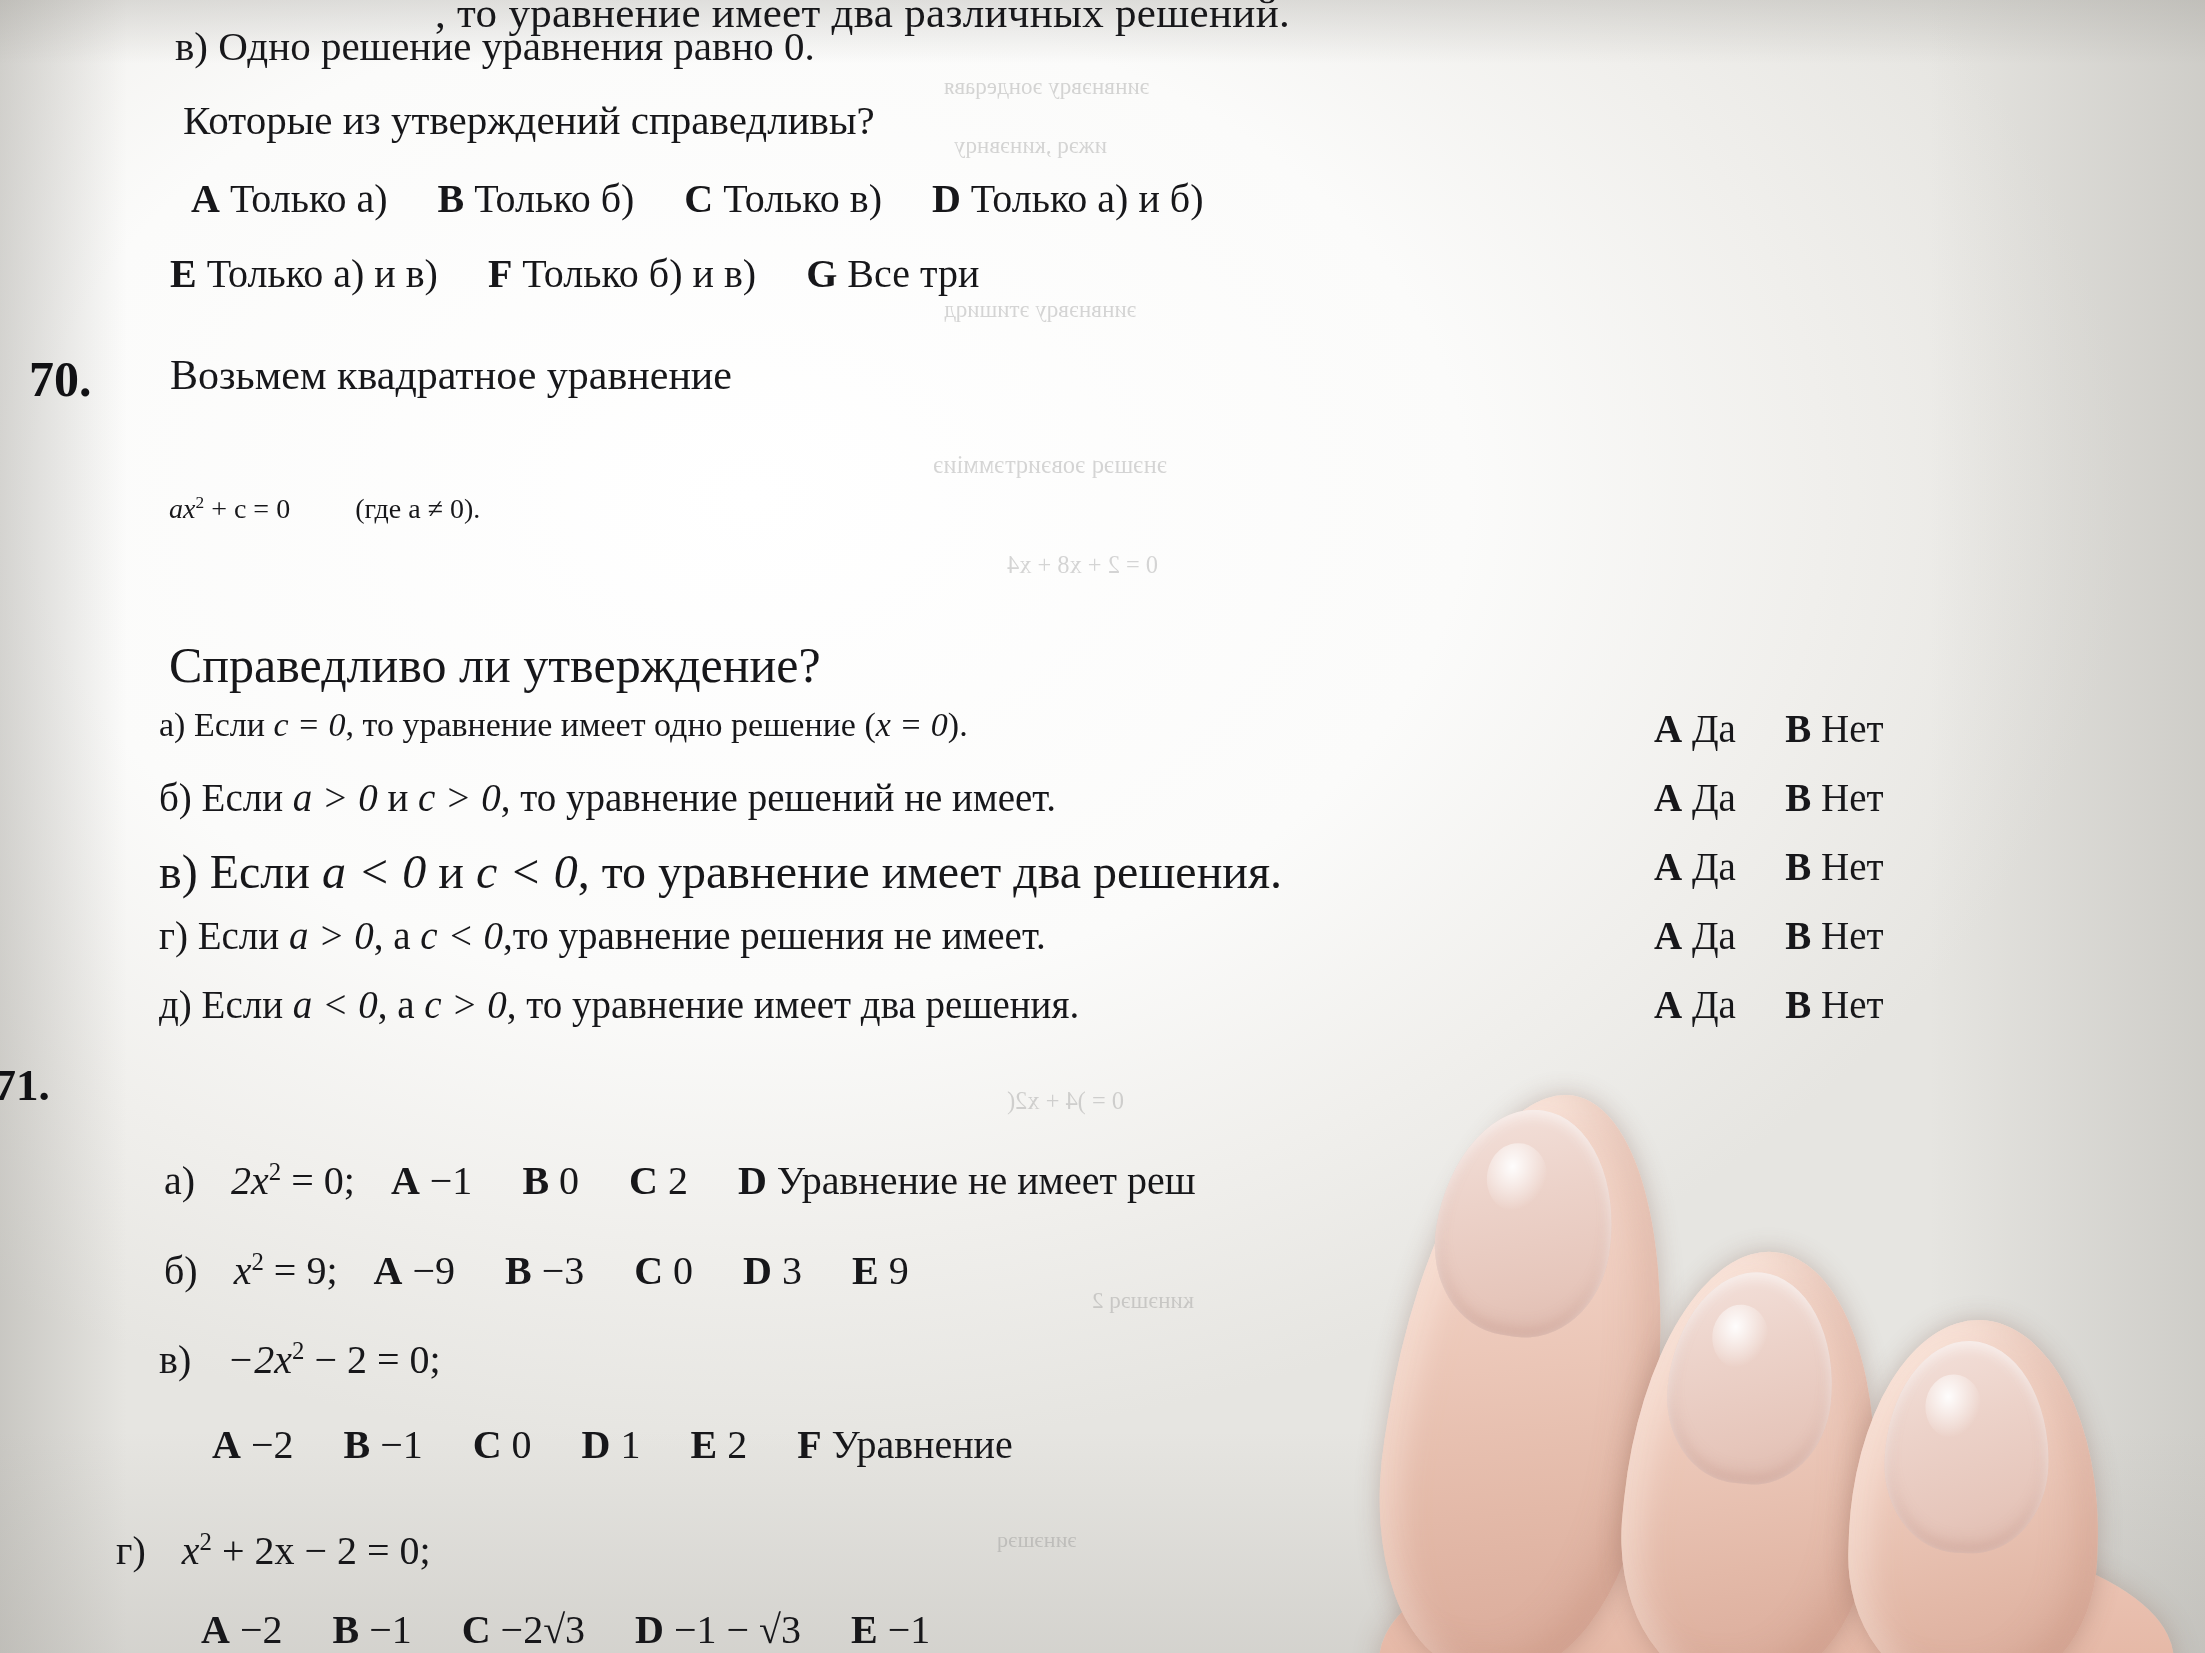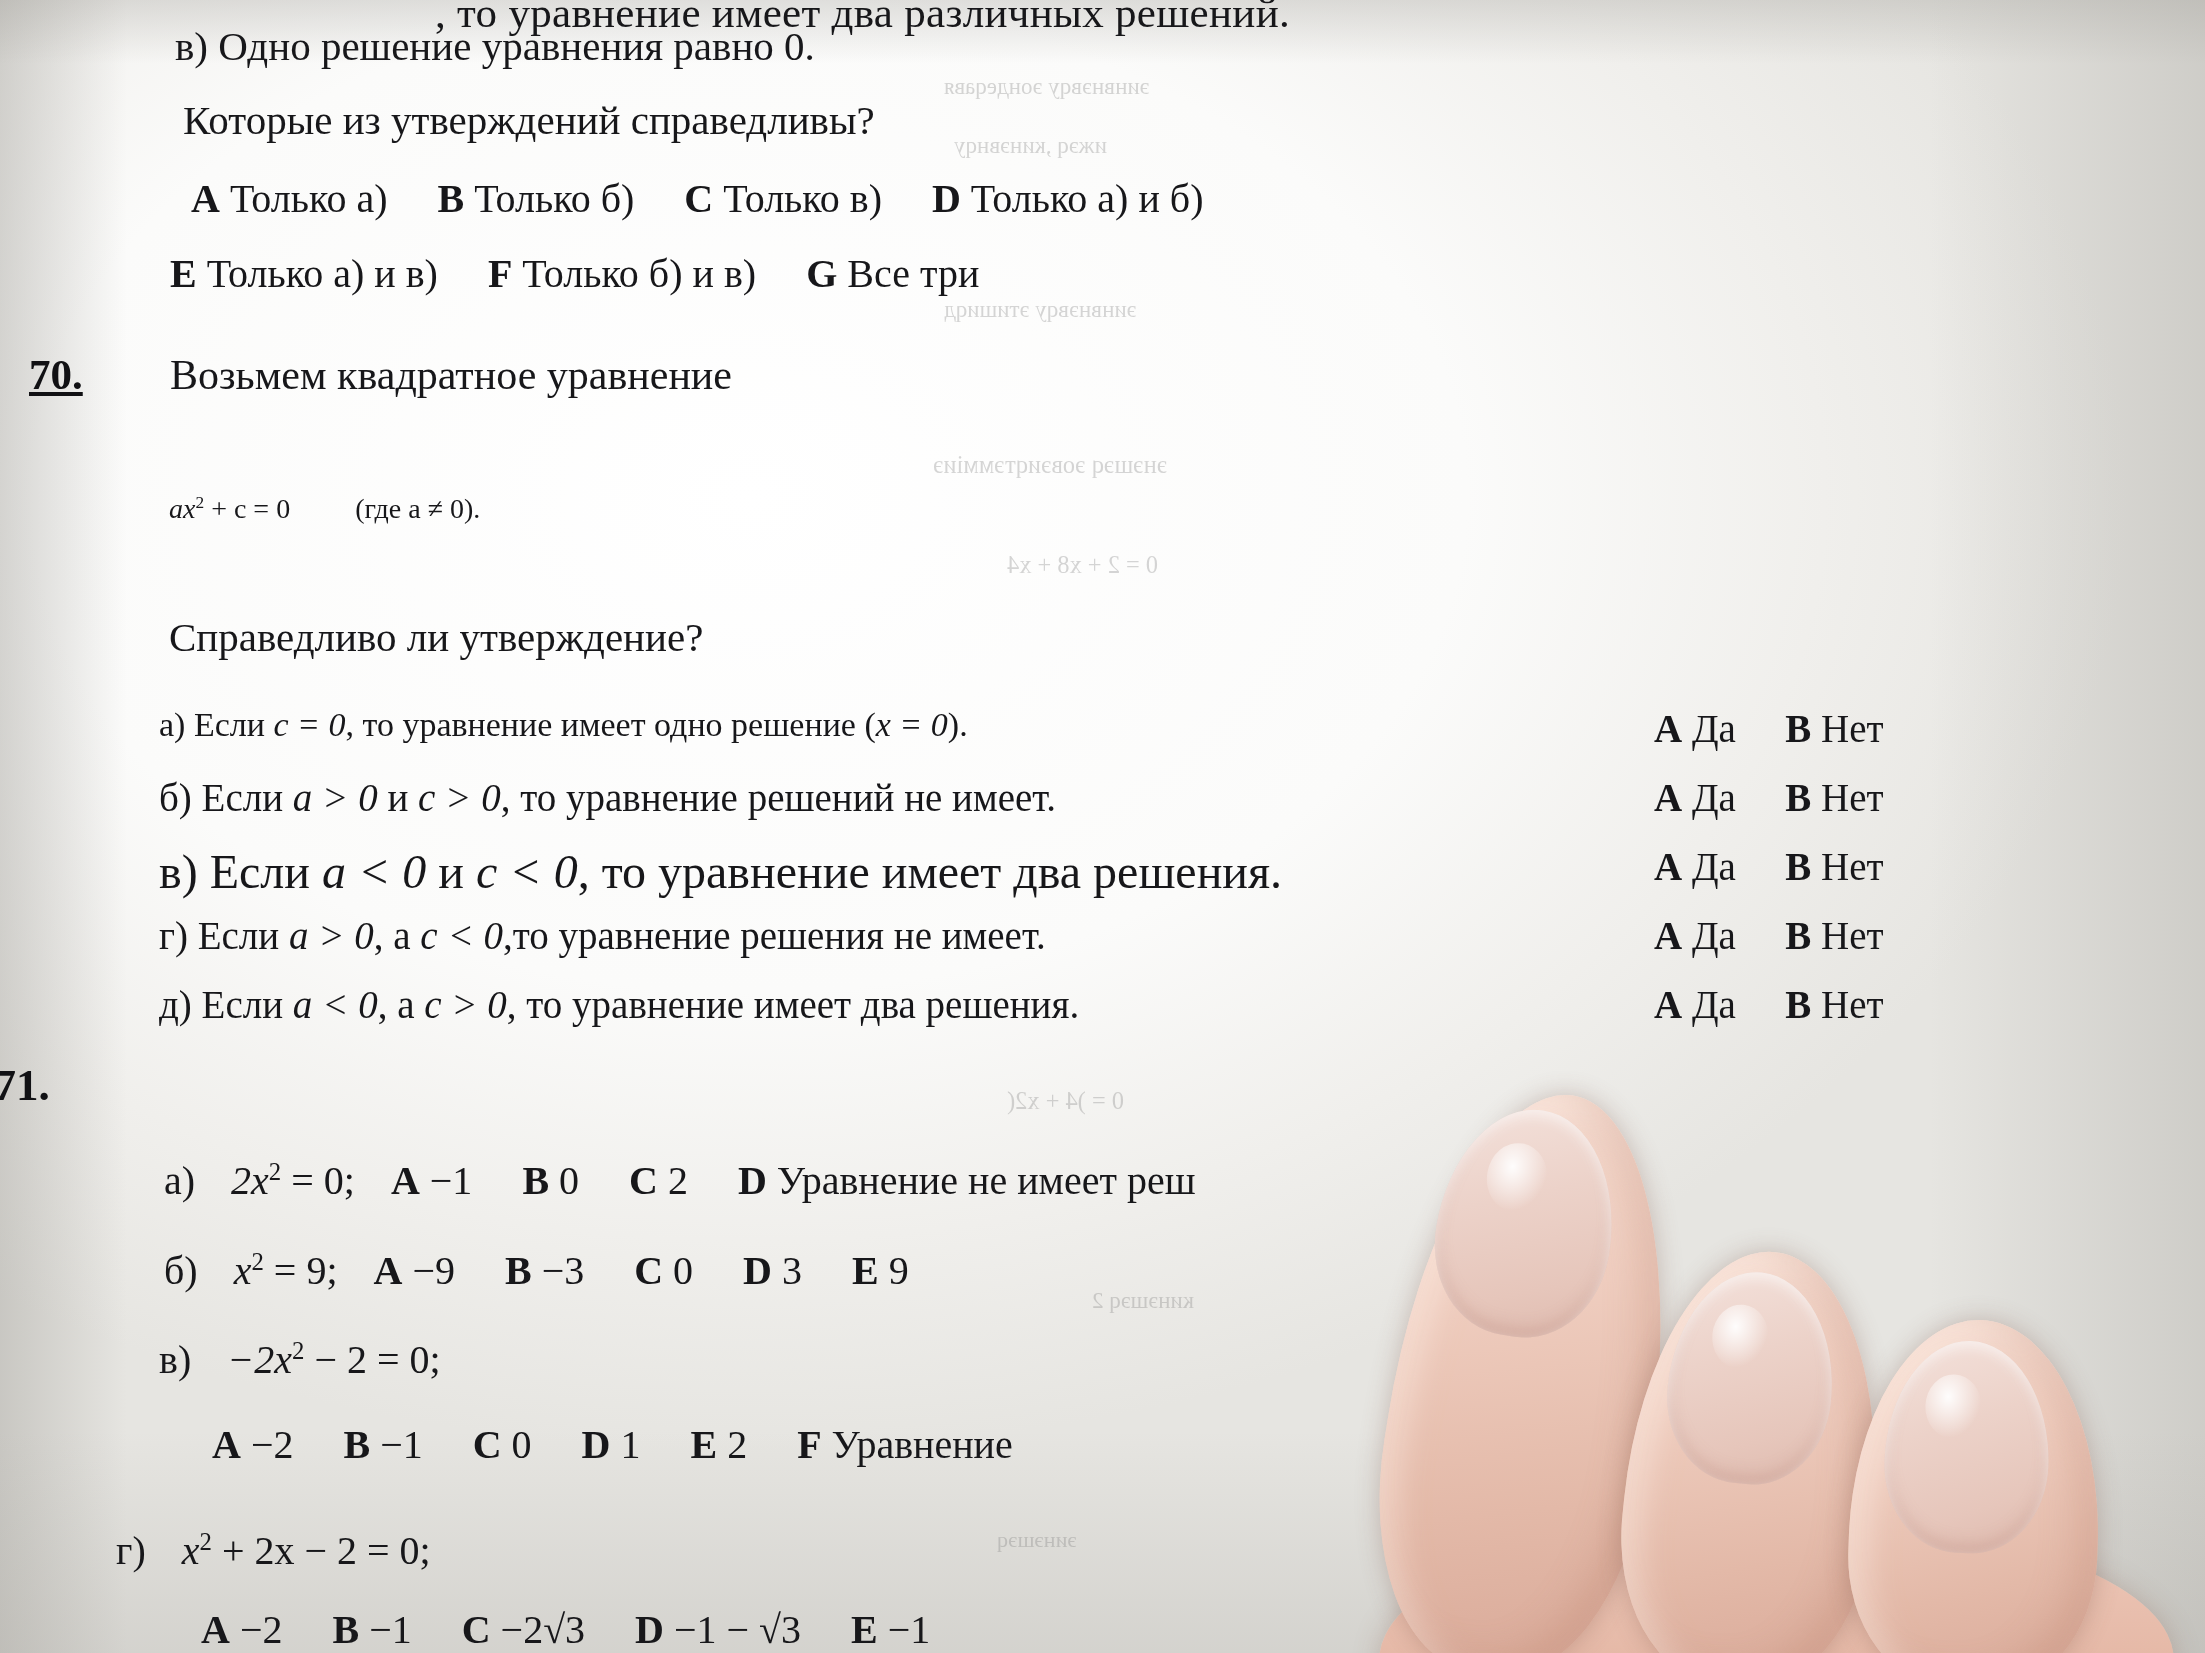--- a/index.html
+++ b/index.html
@@ -168,31 +168,31 @@
       <span class="b">E</span>
       <span>Только а) и в)</span>
       <span class="gap-m"></span>
       <span class="b">F</span>
       <span>Только б) и в)</span>
       <span class="gap-m"></span>
       <span class="b">G</span>
       <span>Все три</span>
     </div>
 
-    <div class="num" style="left:29px; top:350px; font-size:43px;text-decoration:underline;">70.</div>
+    <div class="num" style="left:29px; top:350px; font-size:50px;">70.</div>
     <div class="line" style="left:170px; top:351px; font-size:42px;">Возьмем квадратное уравнение</div>
 
     <div class="line" style="left:169px; top:493px; font-size:28px;">
       <span class="i">ax</span><sup>2</sup>
       <span>+ c = 0</span>
       <span class="gap-l"></span>
       <span>(где a ≠ 0).</span>
     </div>
 
-    <div class="line" style="left:169px; top:613px; font-size:41px;">Справедливо ли утверждение?</div>
+    <div class="line" style="left:169px; top:636px; font-size:50px;">Справедливо ли утверждение?</div>
 
     <div class="line" style="left:159px; top:706px; font-size:34px;">
       <span>а)</span>
       <span>Если </span><span class="i">c = 0</span><span>, то уравнение имеет одно решение (</span><span class="i">x = 0</span><span>).</span>
     </div>
     <div class="line" style="left:1654px; top:706px; font-size:39px;">
       <span class="b">A</span>
       <span>Да</span>
       <span class="gap-m"></span>
       <span class="b">B</span>

